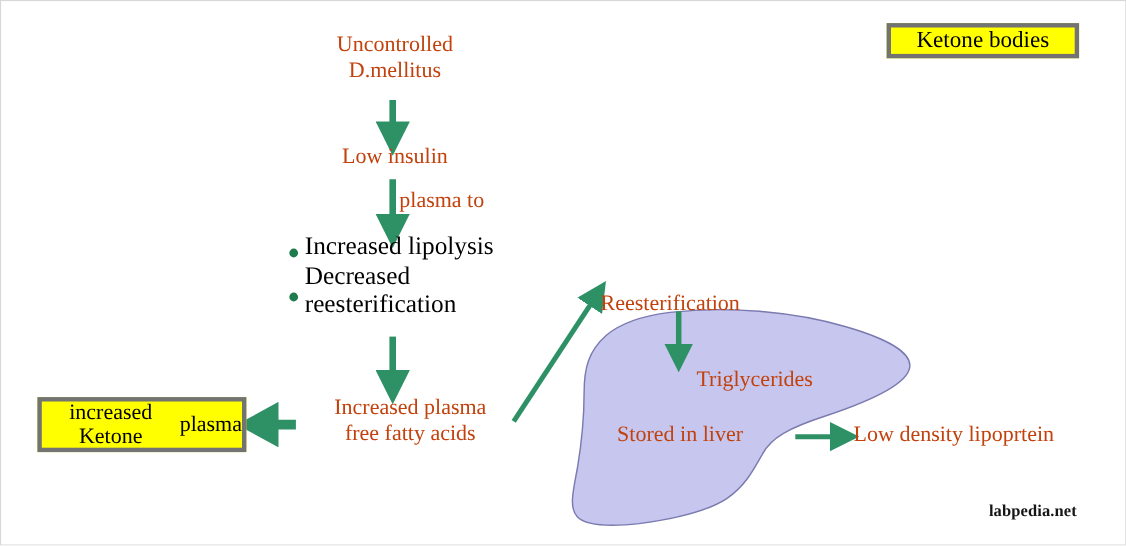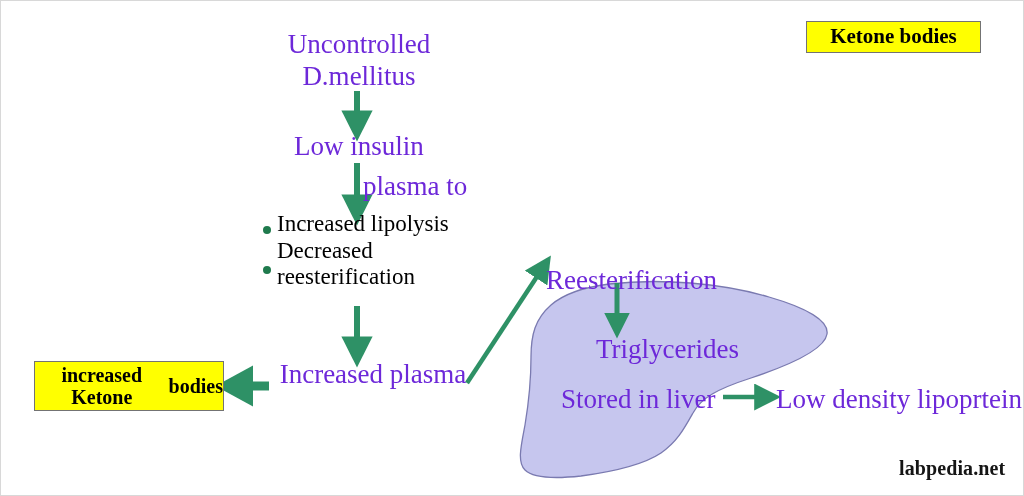--- a/index.html
+++ b/index.html
@@ -17,49 +17,48 @@
     box-sizing: border-box;
     overflow: hidden;
     font-family: "Liberation Serif", "DejaVu Serif", serif;
     color: #000000;
   }
   .abs { position: absolute; }
 
   
   .ybox {
     background: #ffff00;
-    border: 1px solid #737373;
+    border: 4px solid #737373;
     box-sizing: border-box;
     text-align: center;
     line-height: 1.12;
     font-size: 21px;
     color: #000;
     display: flex;
     align-items: center;
     justify-content: center;
-    font-weight: bold;
   }
   #box-ketone-title {
     left: 805px; top: 20px; width: 175px; height: 32px;
     font-size: 21px;
   }
   #box-increased-ketone {
     left: 33px; top: 360px; width: 190px; height: 50px;
     font-size: 20px;
     flex-direction: row;
   }
   #box-increased-ketone span { display: block; }
 
   
   .node {
     text-align: center;
     line-height: 1.18;
-    font-size: 27px;
+    font-size: 20px;
     white-space: nowrap;
-    color: #6d28d9;
+    color: #c2410c;
   }
   .node span { display: block; }
 
   #txt-uncontrolled { left: 268px; top: 28px; width: 180px; }
   #txt-low-insulin  { left: 268px; top: 130px; width: 180px; }
   #txt-leads-to     { left: 362px; top: 170px; width: 120px; text-align: left; }
   #txt-reesterification { left: 545px; top: 264px; width: 200px; text-align: left; }
   #txt-increased-plasma { left: 272px; top: 358px; width: 200px; }
   #txt-triglycerides { left: 558px; top: 333px; width: 180px; text-align: right; }
   #txt-stored-liver  { left: 560px; top: 383px; width: 180px; text-align: left; }
@@ -83,21 +82,21 @@
     background: #1f7a4d;
     margin-top: 11px;
     margin-right: 6px;
     flex: 0 0 auto;
   }
   #bullet-list .btext { display: block; white-space: normal; }
 
   
   #watermark {
     left: 898px; top: 456px;
-    font-size: 20px;
+    font-size: 15px;
     font-weight: bold;
     color: #151515;
     letter-spacing: 0.1px;
   }
 
   
   #liver-layer, #arrow-layer {
     left: 0; top: 0; width: 1024px; height: 496px;
   }
   #liver-layer { z-index: 1; }
@@ -175,25 +174,26 @@
       <span class="btext">Increased lipolysis</span>
     </div>
     <div class="bullet-row">
       <span class="dot"></span>
       <span class="btext">Decreased reesterification</span>
     </div>
   </div>
 
   <div class="abs node textlayer" id="txt-increased-plasma">
     <span>Increased plasma</span>
+    <span>free fatty acids</span>
   </div>
 
   <div class="abs ybox textlayer" id="box-increased-ketone">
     <span>increased Ketone</span>
-    <span>bodies</span>
+    <span>plasma</span>
   </div>
 
   <div class="abs node textlayer" id="txt-reesterification">
     <span>Reesterification</span>
   </div>
 
   <div class="abs node textlayer" id="txt-triglycerides">
     <span>Triglycerides</span>
   </div>
 

